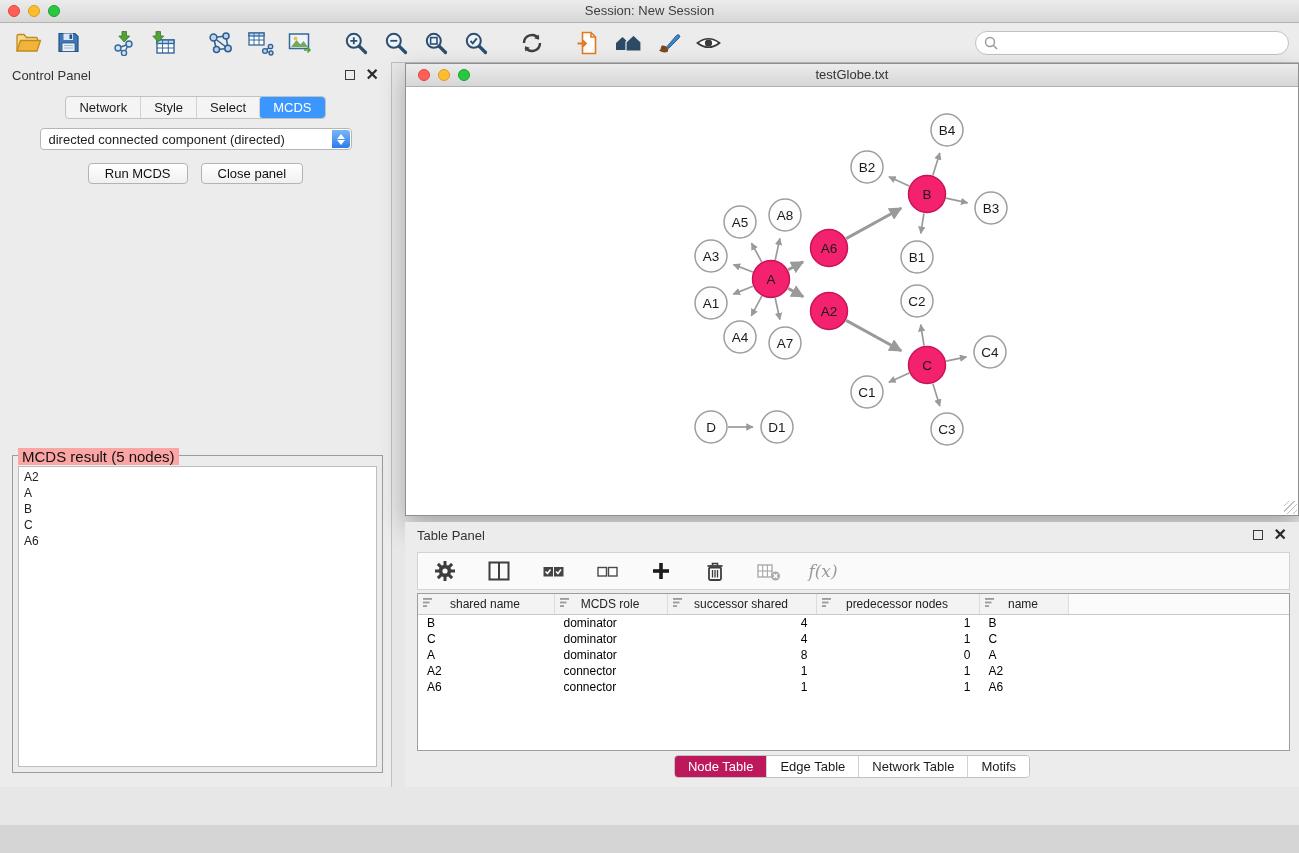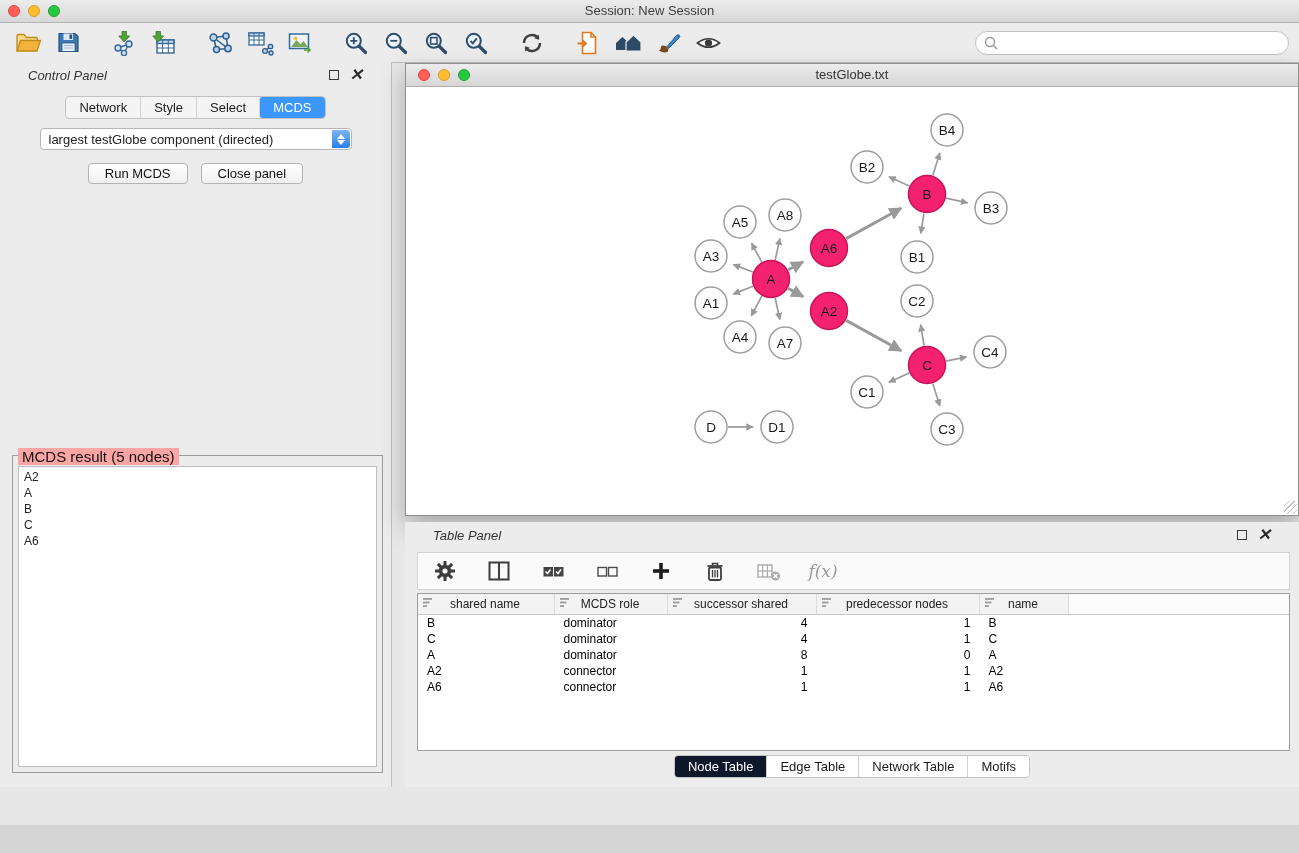--- a/index.html
+++ b/index.html
@@ -16,21 +16,21 @@
 
   
   .toolbar{position:absolute;top:23px;left:0;right:0;height:39px;background:#ececec;border-bottom:1px solid #bdbdbd;display:flex;align-items:center;padding-left:8px;}
   .tbtn{width:40px;height:34px;display:flex;align-items:center;justify-content:center;border-radius:4px;cursor:default;}
   .tsep{width:16px;height:1px;}
   .search-box{margin-left:auto;margin-right:10px;width:296px;height:22px;border:1px solid #c2c2c2;border-radius:12px;background:#fff;display:flex;align-items:center;padding:0 8px;gap:5px;}
   .search-box input{border:none;outline:none;flex:1;font-size:12px;font-family:"Liberation Sans",sans-serif;background:transparent;}
 
   
   .control-panel{position:absolute;left:0;top:62px;width:391px;bottom:38px;background:#ececec;border-right:1px solid #c0c0c0;}
-  .panel-header{height:26px;display:flex;align-items:center;padding:0 28px;font-size:13px;color:#333;font-style:italic;}
+  .panel-header{height:26px;display:flex;align-items:center;padding:0 12px;font-size:13px;color:#333;}
   .panel-controls{margin-left:auto;display:flex;align-items:center;gap:11px;}
   .float-ic{width:8px;height:8px;border:1.5px solid #3a3a3a;display:inline-block;}
   .close-ic{font-size:16px;font-weight:bold;color:#2a2a2a;line-height:12px;}
   .cp-tabs{display:flex;justify-content:center;margin-top:8px;}
   .cp-tabs-inner{display:flex;border:1px solid #c2c2c2;border-radius:4px;background:#f4f4f4;overflow:hidden;}
   .cp-tab{padding:3px 13px;font-size:13px;color:#1a1a1a;border-left:1px solid #d2d2d2;}
   .cp-tab:first-child{border-left:none;}
   .cp-tab.active{background:#3b97fd;color:#fff;border-radius:3px;}
   .opt-label{text-align:center;margin-top:21px;font-size:13px;color:#111;}
   .dropdown{margin:9px auto 0;width:312px;height:22px;background:#fff;border:1px solid #b6b6b6;border-radius:4px;position:relative;display:flex;align-items:center;font-size:13px;padding-left:8px;box-sizing:border-box;}
@@ -67,21 +67,21 @@
   .node-table td.num{text-align:right;}
   .node-table th:nth-child(1),.node-table td:nth-child(1){width:136px;}
   .node-table th:nth-child(2),.node-table td:nth-child(2){width:112px;}
   .node-table th:nth-child(3),.node-table td:nth-child(3){width:148px;}
   .node-table th:nth-child(4),.node-table td:nth-child(4){width:162px;}
   .node-table th:nth-child(5),.node-table td:nth-child(5){width:88px;}
   .tp-tabs{position:absolute;bottom:9px;left:0;right:0;display:flex;justify-content:center;}
   .tp-tabs-inner{display:flex;border:1px solid #c2c2c2;border-radius:4px;background:#fff;overflow:hidden;}
   .tp-tab{padding:3px 13px;font-size:13px;color:#1a1a1a;background:#fff;border-left:1px solid #d2d2d2;}
   .tp-tab:first-child{border-left:none;}
-  .tp-tab.active{background:#0f172a;color:#fff;}
+  .tp-tab.active{background:#be185d;color:#fff;}
 
   
   .status-bar{position:absolute;left:0;right:0;bottom:0;height:38px;background:#e6e6e6;border-top:1px solid #bdbdbd;}
   .list-btn{position:absolute;left:10px;top:7px;width:28px;height:24px;border:1px solid #b2b2b2;border-radius:4px;background:linear-gradient(#fdfdfd,#ededed);display:flex;align-items:center;justify-content:center;}
   .memory-pill{position:absolute;right:12px;top:7px;height:22px;border:1px solid #b2b2b2;border-radius:12px;background:#fff;display:flex;align-items:center;gap:6px;padding:0 12px;font-size:12px;color:#111;box-sizing:border-box;}
   .mem-dot{width:10px;height:10px;border-radius:50%;background:#2aaf2a;}
 </style>
 </head>
 <body>
 
@@ -262,21 +262,21 @@
     </div>
     <div class="cp-tabs">
         <div class="cp-tabs-inner" id="cp-tabs">
           <div class="cp-tab">Network</div>
           <div class="cp-tab">Style</div>
           <div class="cp-tab">Select</div>
           <div class="cp-tab active">MCDS</div>
         </div>
       </div>
     <div class="dropdown">
-      <span>largest testGlobe component (directed)</span>
+      <span>directed connected component (directed)</span>
       <span class="stepper">
           <span class="tri-up"></span>
           <span class="tri-dn"></span>
         </span>
     </div>
     <div class="cp-buttons">
       <button class="mac-btn">Run MCDS</button>
       <button class="mac-btn">Close panel</button>
     </div>
     <div class="result-box">

